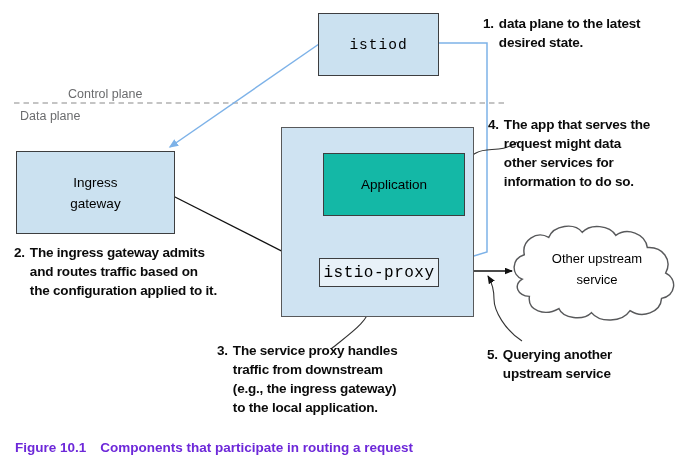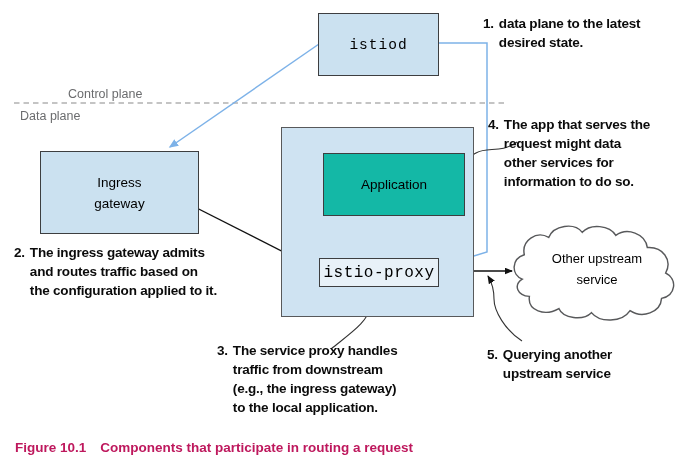--- a/index.html
+++ b/index.html
@@ -14,21 +14,21 @@
   .node {
     position:absolute; display:flex; align-items:center; justify-content:center;
     text-align:center; color:#000;
   }
   .mono { font-family:"Liberation Mono","DejaVu Sans Mono",monospace; }
   #istiod-box   { left:318px; top:13px;  width:119px; height:61px;
                   background:#cbe1f0; border:1.6px solid #3d3e40;
                   font-size:14.5px; letter-spacing:1px; }
   #ingress-box  { left:16px;  top:151px; width:157px; height:81px;
                   background:#cbe1f0; border:1.6px solid #3d3e40;
-                  font-size:13.5px; line-height:21px;margin-left:24px; }
+                  font-size:13.5px; line-height:21px; }
   #pod-box      { left:281px; top:127px; width:191px; height:188px;
                   background:#cfe3f2; border:1.8px solid #58595b; }
   #app-box      { left:323px; top:153px; width:140px; height:61px;
                   background:#14b8a6; border:1.4px solid #3d3e40; font-size:13.5px;text-align:center; }
   #proxy-box    { left:319px; top:258px; width:118px; height:27px;
                   background:#e8f1f8; border:1.4px solid #3d3e40;
                   font-size:16px; letter-spacing:0.5px; }
 
   
   .plane-label { position:absolute; color:#6b6c6e; font-size:12.5px; }
@@ -54,21 +54,21 @@
     font-size:12.5px; font-weight:bold; margin-right:4px; letter-spacing:0;
   }
   #annot-1 { left:483px; top:14px;  width:202px; }
   #annot-2 { left:14px;  top:243px; width:235px; }
   #annot-3 { left:217px; top:341px; width:240px; }
   #annot-4 { left:488px; top:115px; width:200px; }
   #annot-5 { left:487px; top:345px; width:185px; }
 
   
   #caption { position:absolute; left:15px; top:440px; font-weight:bold;
-             font-size:13.5px; color:#be185d; }
+             font-size:13.5px; color:#6d28d9; }
   #caption .cap-label { margin-right:14px; }
 </style>
 </head>
 <body>
 
 <div id="canvas">
 
   <svg class="overlay" width="690" height="463" viewBox="0 0 690 463">
     <defs>
       <marker id="mBlack" markerWidth="9" markerHeight="8" refX="7.5" refY="3.5" orient="auto" markerUnits="userSpaceOnUse">

